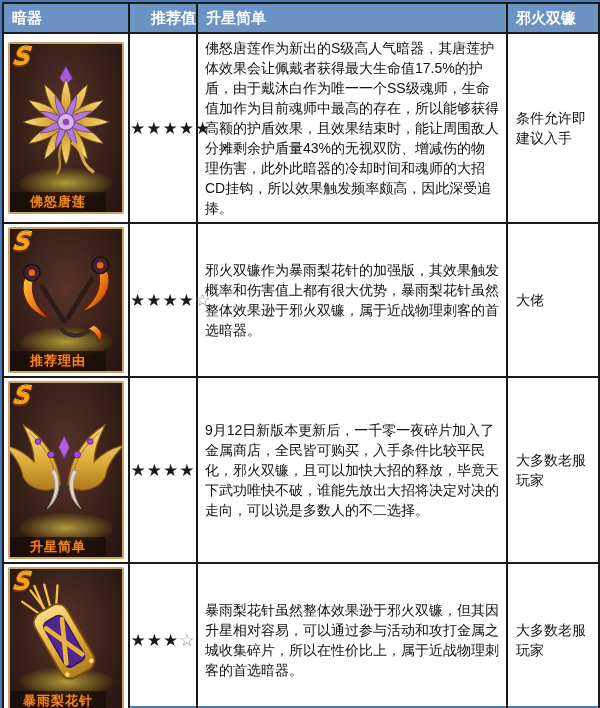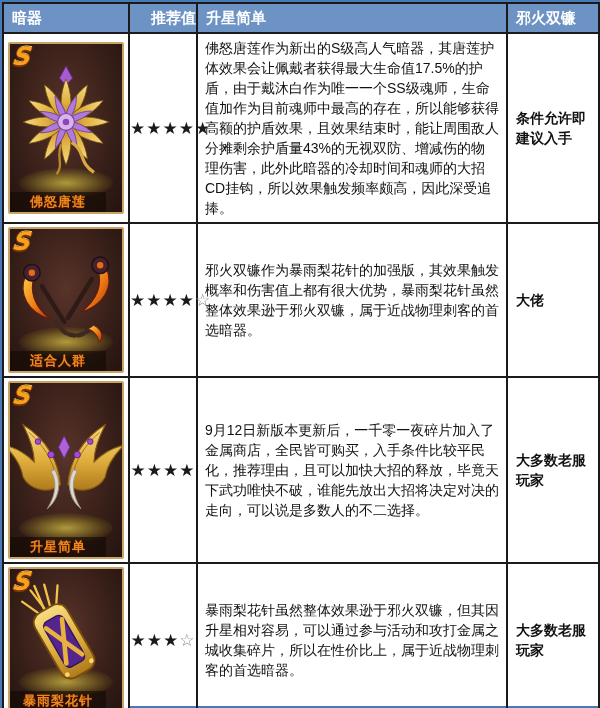--- a/index.html
+++ b/index.html
@@ -27,21 +27,21 @@
   .nameband{position:absolute;left:0;right:16px;bottom:0;height:20px;z-index:4;
             background:rgba(18,9,4,.62);display:flex;align-items:center;justify-content:center;}
   .item-name{font-size:13px;font-weight:bold;color:#ed8a1e;letter-spacing:1px;
              text-shadow:0 1px 1px #4a1204,0 0 2px #6a1e06;}
   td.cell-stars{text-align:center;}
   .stars{font-family:"DejaVu Sans",sans-serif;font-size:17px;letter-spacing:1px;white-space:nowrap;}
   .star-filled{color:#1a1a1a;}
   .star-empty{color:#8a8a8a;}
   td.cell-reason p, td.cell-aud p{margin:0;font-size:14px;line-height:20px;color:#111;}
   td.cell-reason p{padding:4px 7px;}
-  td.cell-aud p{padding:2px 2px 2px 8px;font-weight:bold;}
+  td.cell-aud p{padding:2px 2px 2px 8px;}
 </style>
 </head>
 <body>
 
 <svg width="0" height="0" style="position:absolute" xmlns="http://www.w3.org/2000/svg" xmlns:xlink="http://www.w3.org/1999/xlink" aria-hidden="true">
   <defs>
     <linearGradient id="goldg" x1="0" y1="0" x2="0" y2="1">
       <stop offset="0" stop-color="#f7dc82"></stop>
         <stop offset="0.55" stop-color="#dfae3c"></stop>
         <stop offset="1" stop-color="#b07a1c"></stop>
@@ -180,21 +180,21 @@
 
   <tr class="r1">
     <td class="cell-item">
       <div class="card">
         <span class="badge">S</span>
         <svg class="art" viewBox="0 0 120 130" preserveAspectRatio="xMidYMid meet" xmlns="http://www.w3.org/2000/svg" xmlns:xlink="http://www.w3.org/1999/xlink">
                 <use href="#scythe-art" xlink:href="#scythe-art"></use>
               </svg>
         <div class="glow"></div>
         <div class="nameband">
-          <span class="item-name">适合人群</span>
+          <span class="item-name">推荐理由</span>
         </div>
       </div>
     </td>
     <td class="cell-stars">
       <span class="stars"><span class="star-filled">★★★★</span><span class="star-empty">☆</span></span>
     </td>
     <td class="cell-reason">
       <p>邪火双镰作为暴雨梨花针的加强版，其效果触发概率和伤害值上都有很大优势，暴雨梨花针虽然整体效果逊于邪火双镰，属于近战物理刺客的首选暗器。</p>
     </td>
     <td class="cell-aud">
@@ -212,21 +212,21 @@
         <div class="glow"></div>
         <div class="nameband">
           <span class="item-name">升星简单</span>
         </div>
       </div>
     </td>
     <td class="cell-stars">
       <span class="stars"><span class="star-filled">★★★★</span><span class="star-empty"></span></span>
     </td>
     <td class="cell-reason">
-      <p>9月12日新版本更新后，一千零一夜碎片加入了金属商店，全民皆可购买，入手条件比较平民化，推荐理由，且可以加快大招的释放，毕竟天下武功唯快不破，谁能先放出大招将决定对决的走向，可以说是多数人的不二选择。</p>
+      <p>9月12日新版本更新后，一千零一夜碎片加入了金属商店，全民皆可购买，入手条件比较平民化，邪火双镰，且可以加快大招的释放，毕竟天下武功唯快不破，谁能先放出大招将决定对决的走向，可以说是多数人的不二选择。</p>
     </td>
     <td class="cell-aud">
       <p>大多数老服玩家</p>
     </td>
   </tr>
 
   <tr class="r3">
     <td class="cell-item">
       <div class="card">
         <span class="badge">S</span>

